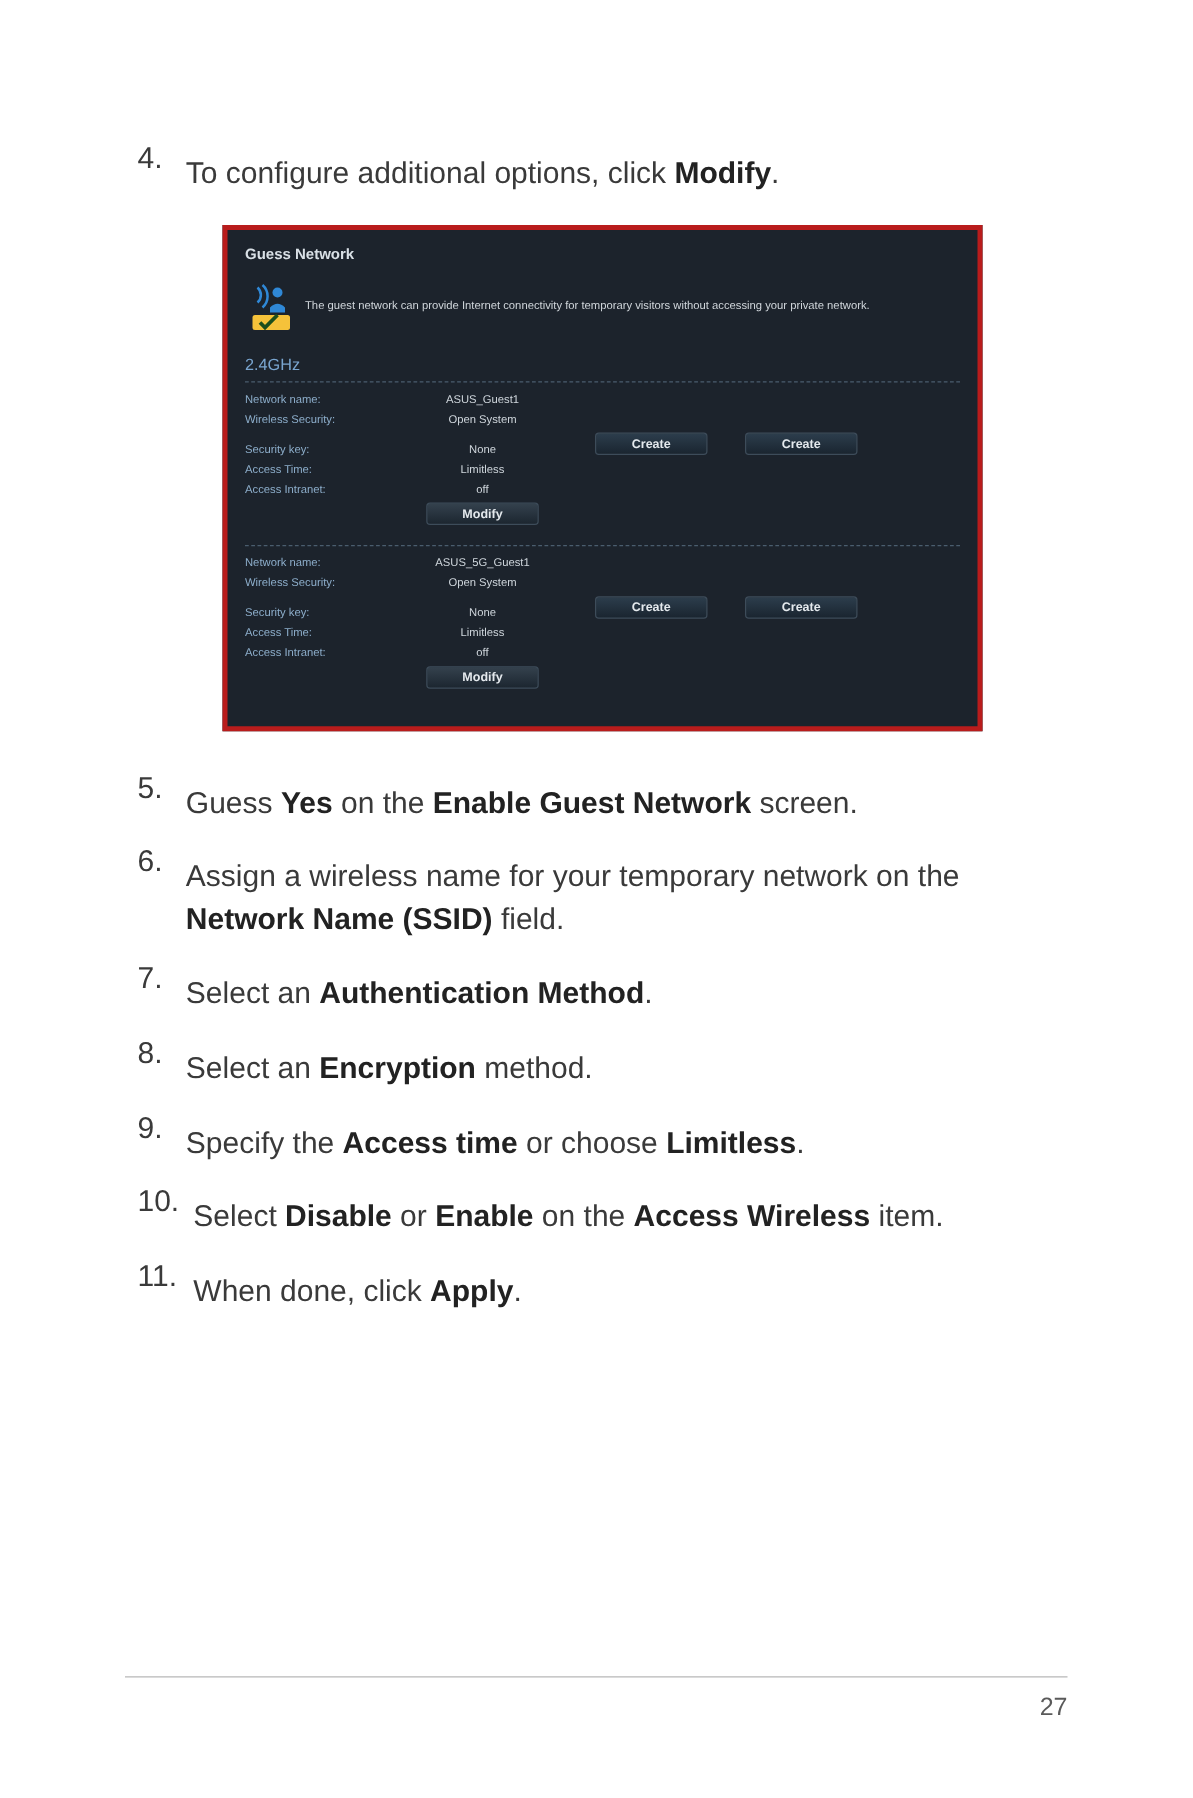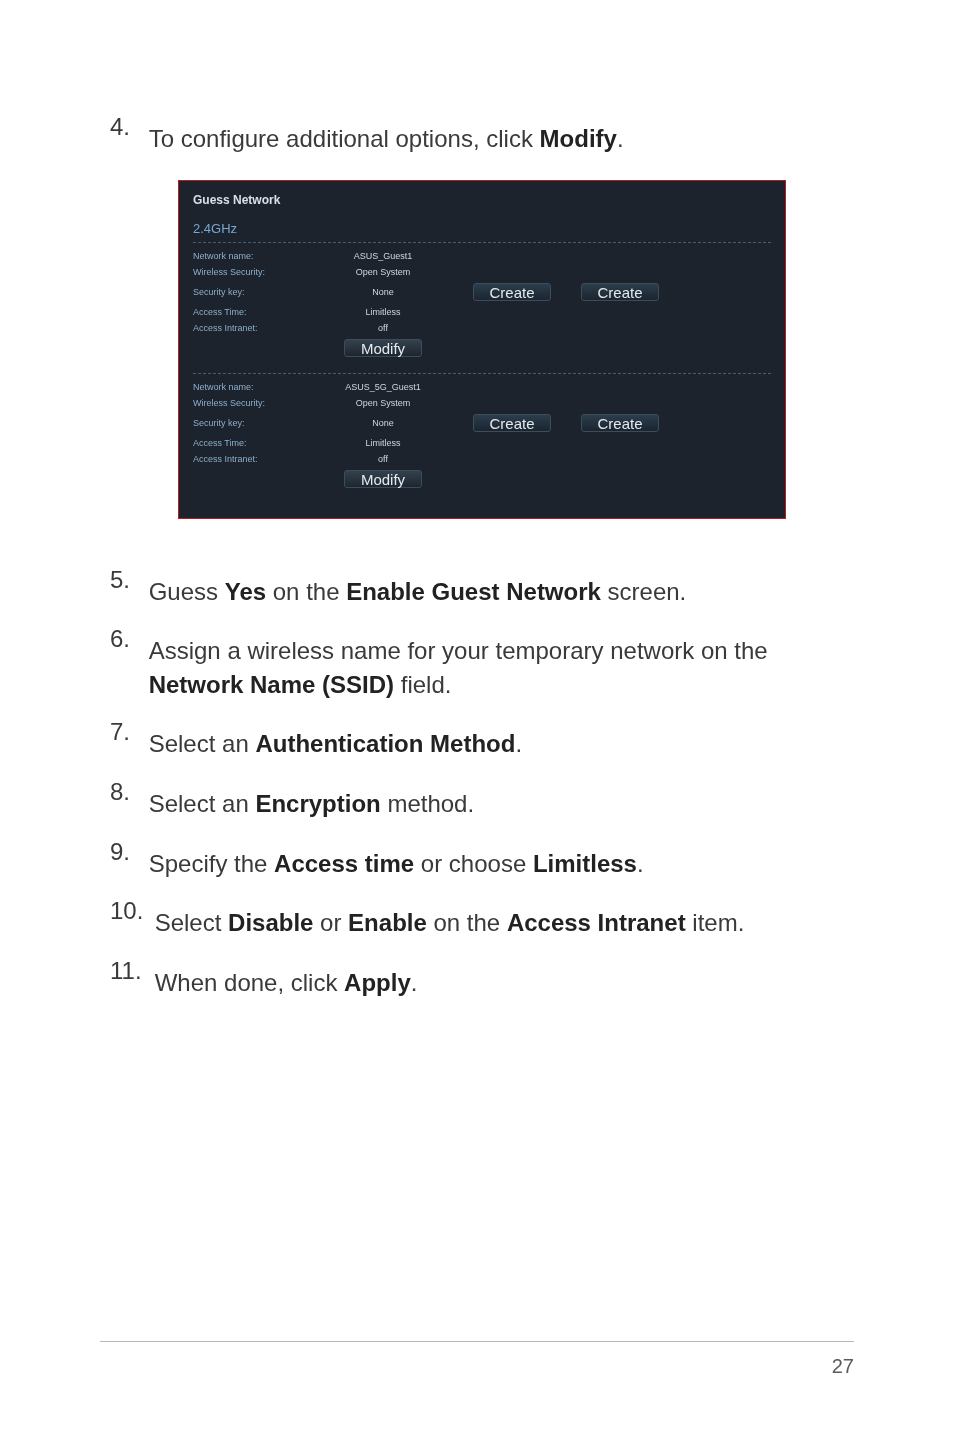--- a/index.html
+++ b/index.html
@@ -24,23 +24,23 @@
   }
   .instruction .txt {
     display: inline-block;
     width: 700px;
     vertical-align: top;
     margin-top: 12px;
   }
   .bold { font-weight: 700; color:#222; }
   .router-panel {
     width: 608px;
-    margin: 24px auto 44px auto;
+    margin: 24px auto 29px auto;
     background: #1c232c;
-    border: 1px solid #b91c1c;
+    border: 4px solid #b91c1c;
     padding: 12px 14px 14px 14px;
     color: #b9c3cb;
     font-family: Arial, sans-serif;
     font-size: 9px;
   }
   .rp-title {
     color: #d9e0e6;
     font-size: 12px;
     font-weight: bold;
     margin-bottom: 14px;
@@ -67,45 +67,46 @@
     margin-bottom: 6px;
     display:block;
   }
   .band-hr {
     border: none;
     border-top: 1px dashed #4a5d6e;
     margin-bottom: 8px;
   }
   .band-row {
     display: flex;
-    align-items: center;
+    align-items: flex-end;
     margin-bottom: 6px;
   }
   .band-label {
     width: 130px;
     color: #8daecb;
     font-size: 9px;
   }
   .band-value {
     width: 120px;
     text-align: center;
     color: #cfd6dc;
     font-size: 9px;
   }
   .rp-btn {
-    width: 78px;
+    width: 90px;
     height: 18px;
     line-height: 17px;
     text-align: center;
     color: #e4e9ed;
-    font-size: 15px;
+    font-size: 10px;
     border-radius: 3px;
     margin-left: 30px;
     background: linear-gradient(#2c3d4c, #1a2530);
     border: 1px solid #3d4c5a;
+    font-weight: bold;
   }
   .rp-btn.modify {
     margin-left: 0;
     background: linear-gradient(#34414d, #1c2630);
   }
   .band-block { margin-bottom: 16px; }
   .page-num {
     position: absolute;
     bottom: 60px;
     right: 100px;
@@ -125,20 +126,33 @@
 
 <div class="instruction">
   <span class="num">4.</span>
   <span class="txt">
     <span>To configure additional options, click </span><span class="bold">Modify</span><span>.</span>
   </span>
 </div>
 
 <div class="router-panel">
   <div class="rp-title">Guess Network</div>
+  <div class="rp-header">
+    <div class="rp-icon">
+      <svg viewBox="0 0 42 42">
+        <path d="M10 6 a8 8 0 0 1 0 12" fill="none" stroke="#2f88d6" stroke-width="2"></path>
+        <path d="M14 4 a12 12 0 0 1 0 18" fill="none" stroke="#2f88d6" stroke-width="2"></path>
+        <circle cx="26" cy="10" r="4" fill="#2f88d6"></circle>
+        <path d="M20 22 q6 -6 12 0 v4 h-12 z" fill="#2f88d6"></path>
+        <rect x="6" y="28" width="30" height="12" rx="2" fill="#f5c23a"></rect>
+        <path d="M12 34 l4 4 l10 -10" fill="none" stroke="#1c4f1c" stroke-width="3"></path>
+      </svg>
+    </div>
+    <div class="rp-desc">The guest network can provide Internet connectivity for temporary visitors without accessing your private network.</div>
+  </div>
 
   <div class="band-block">
     <span class="band-title">2.4GHz</span>
     <hr class="band-hr">
     <div class="band-row">
       <div class="band-label">Network name:</div>
       <div class="band-value">ASUS_Guest1</div>
     </div>
     <div class="band-row">
       <div class="band-label">Wireless Security:</div>
@@ -230,21 +244,21 @@
 <div class="instruction">
   <span class="num">9.</span>
   <span class="txt">
     <span>Specify the </span><span class="bold">Access time</span><span> or choose </span><span class="bold">Limitless</span><span>.</span>
   </span>
 </div>
 
 <div class="instruction">
   <span class="num" style="width:38px">10.</span>
   <span class="txt" style="width:694px">
-    <span>Select </span><span class="bold">Disable</span><span> or </span><span class="bold">Enable</span><span> on the </span><span class="bold">Access Intranet</span><span> item.</span>
+    <span>Select </span><span class="bold">Disable</span><span> or </span><span class="bold">Enable</span><span> on the </span><span class="bold">Access Wireless</span><span> item.</span>
   </span>
 </div>
 
 <div class="instruction">
   <span class="num" style="width:38px">11.</span>
   <span class="txt" style="width:694px">
     <span>When done, click </span><span class="bold">Apply</span><span>.</span>
   </span>
 </div>
 

